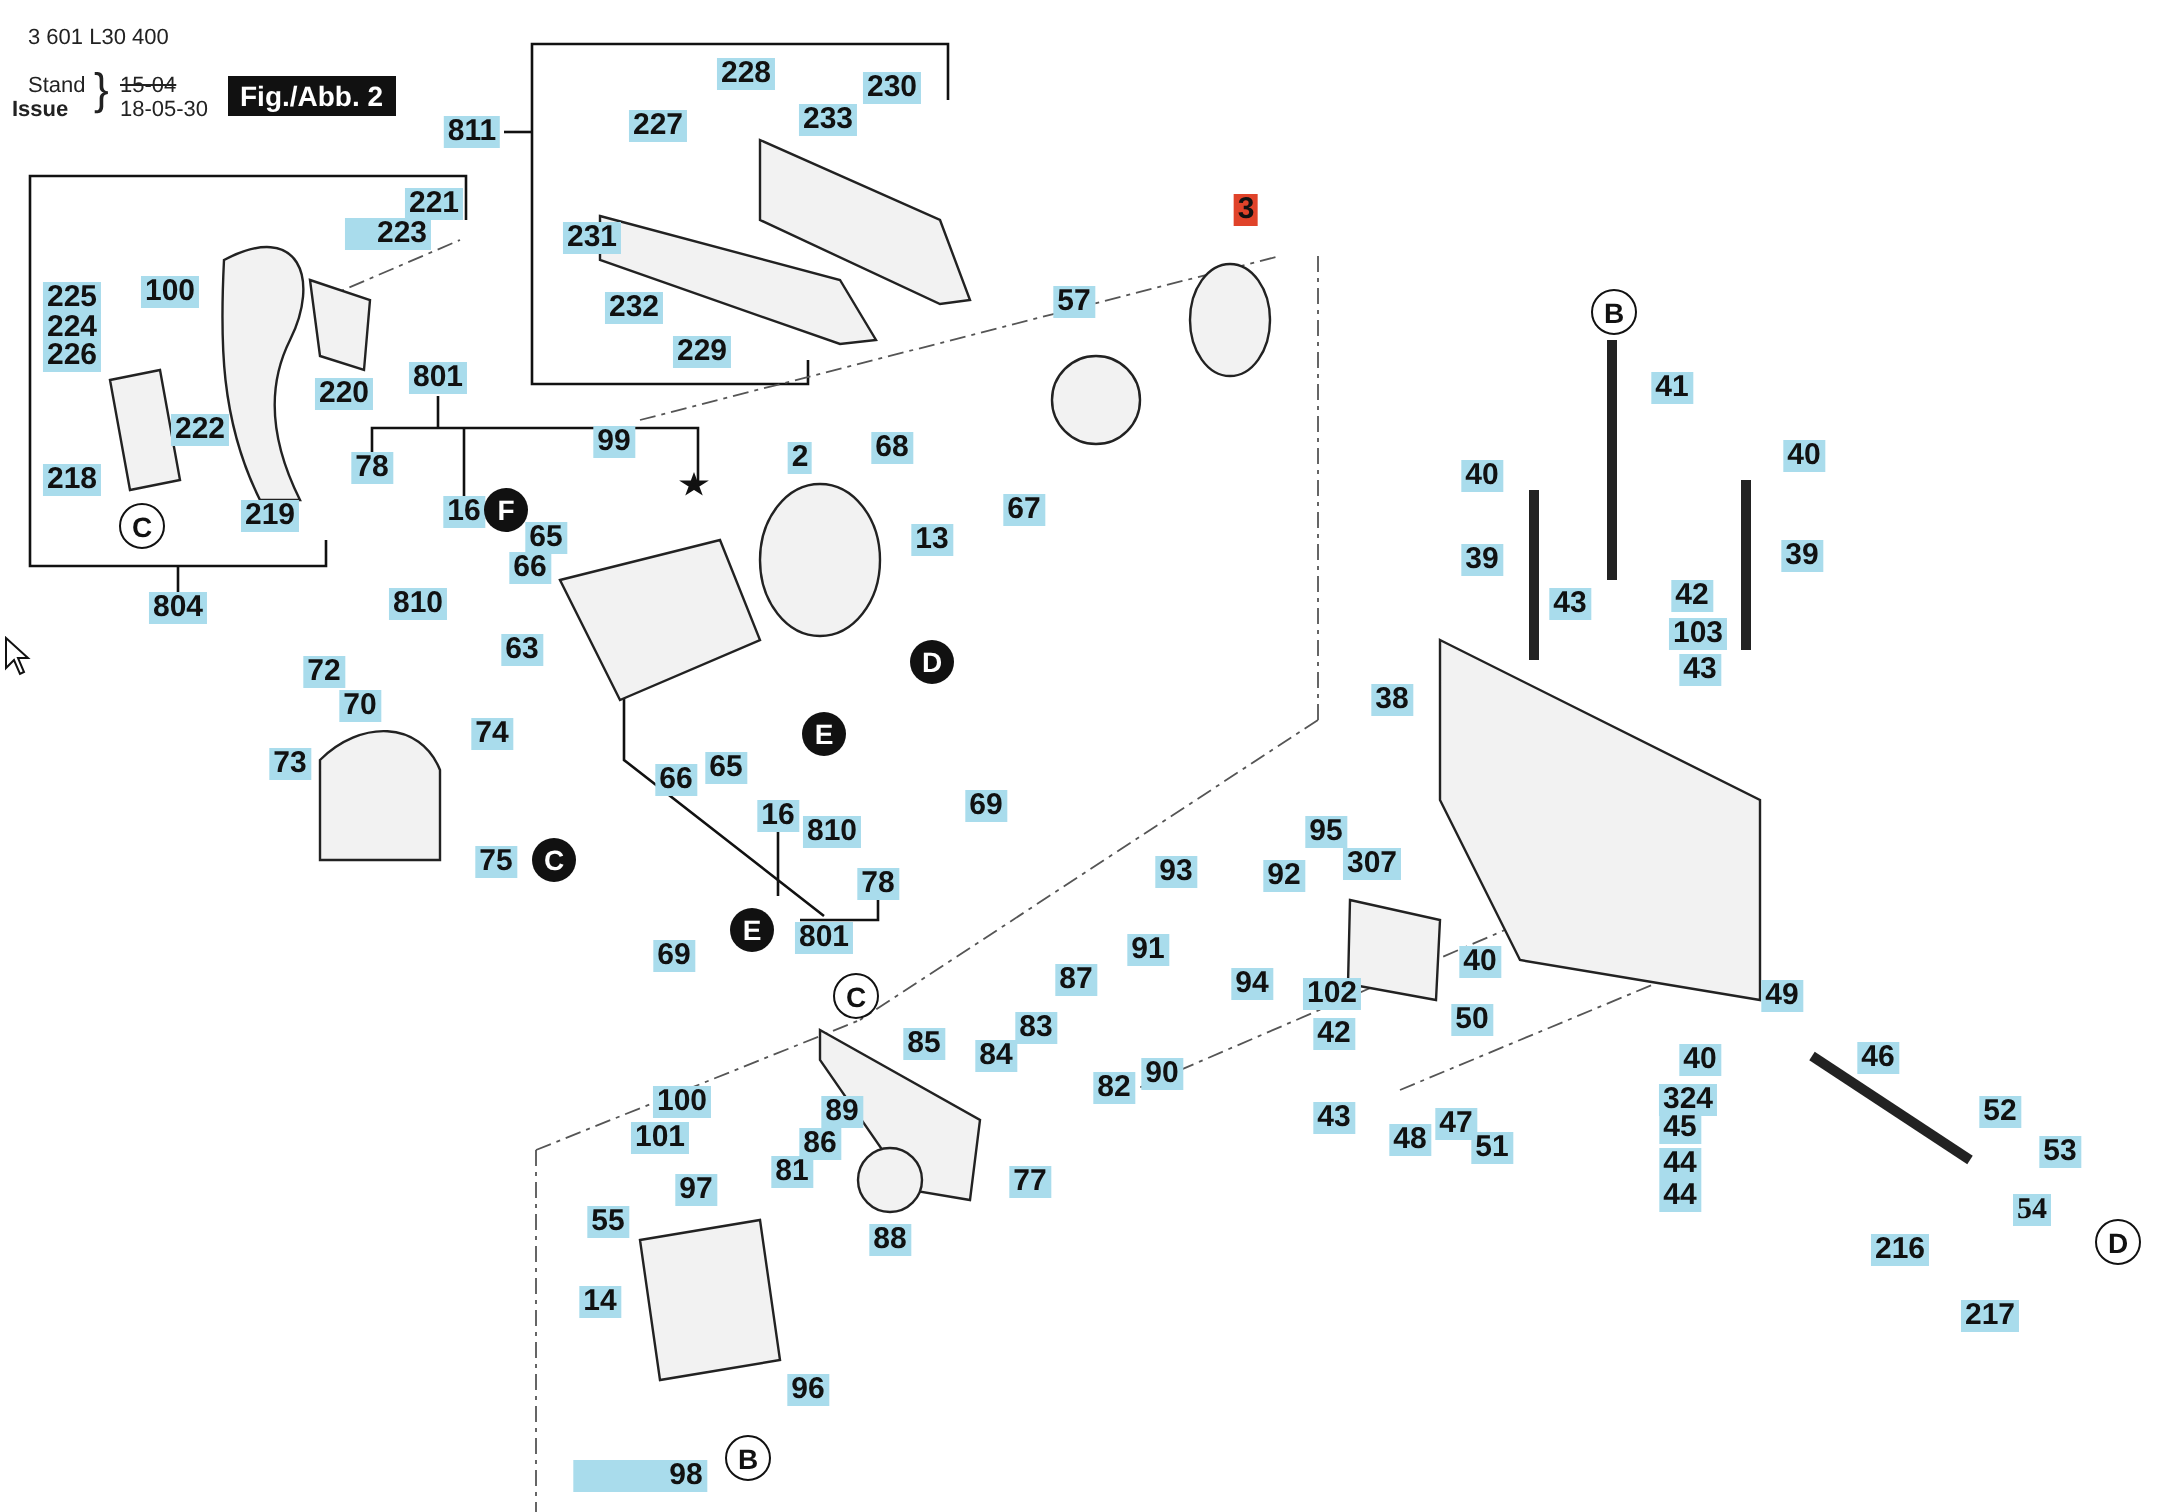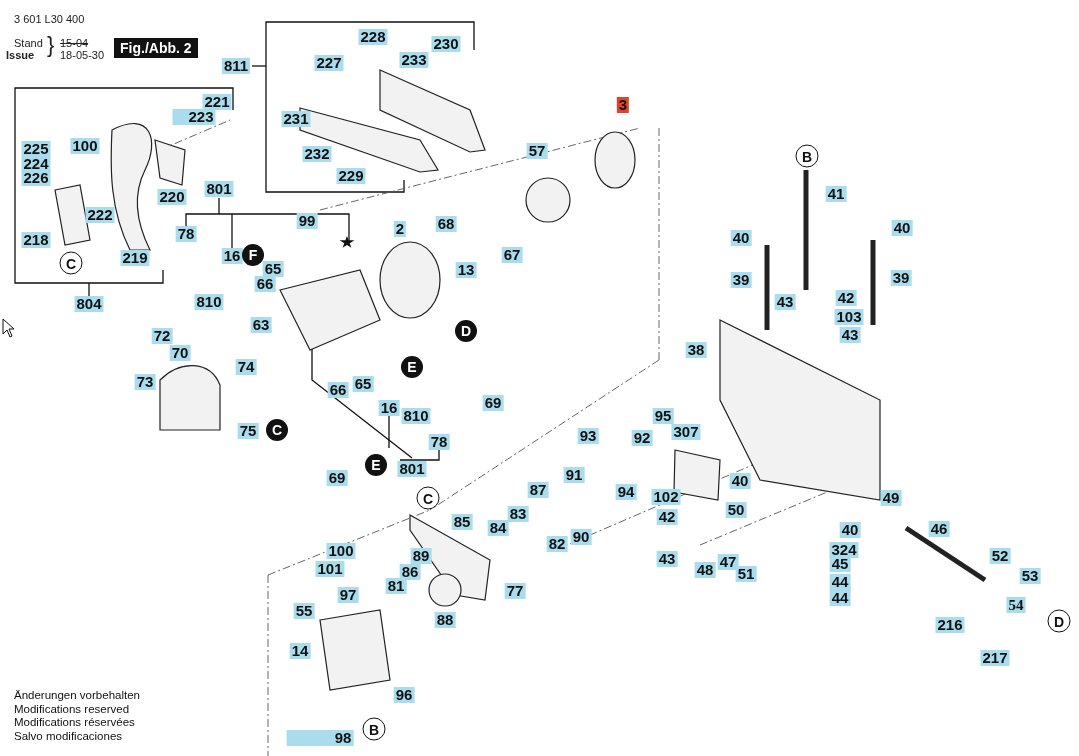--- a/index.html
+++ b/index.html
@@ -195,23 +195,17 @@
       <div class="circ b" style="left: 412px; top: 367px;">E</div>
       <div class="circ b" style="left: 277px; top: 430px;">C</div>
       <div class="circ b" style="left: 376px; top: 465px;">E</div>
       <div class="circ w" style="left: 71px; top: 263px;">C</div>
       <div class="circ w" style="left: 807px; top: 156px;">B</div>
       <div class="circ w" style="left: 428px; top: 498px;">C</div>
       <div class="circ w" style="left: 374px; top: 729px;">B</div>
       <div class="circ w" style="left: 1059px; top: 621px;">D</div>
     </div>
 
-  <div class="foot">
-    <div>Änderungen vorbehalten</div>
-    <div>Modifications reserved</div>
-    <div>Modifications réservées</div>
-    <div>Salvo modificaciones</div>
-  </div>
 
   <svg class="cursor" width="14" height="20" viewBox="0 0 14 20">
     <path d="M1,1 L1,16 L5,12 L8,19 L10,18 L7,11 L12,11 Z" fill="#fff" stroke="#111" stroke-width="1"></path>
   </svg>
 </div>
 
 </body></html>

